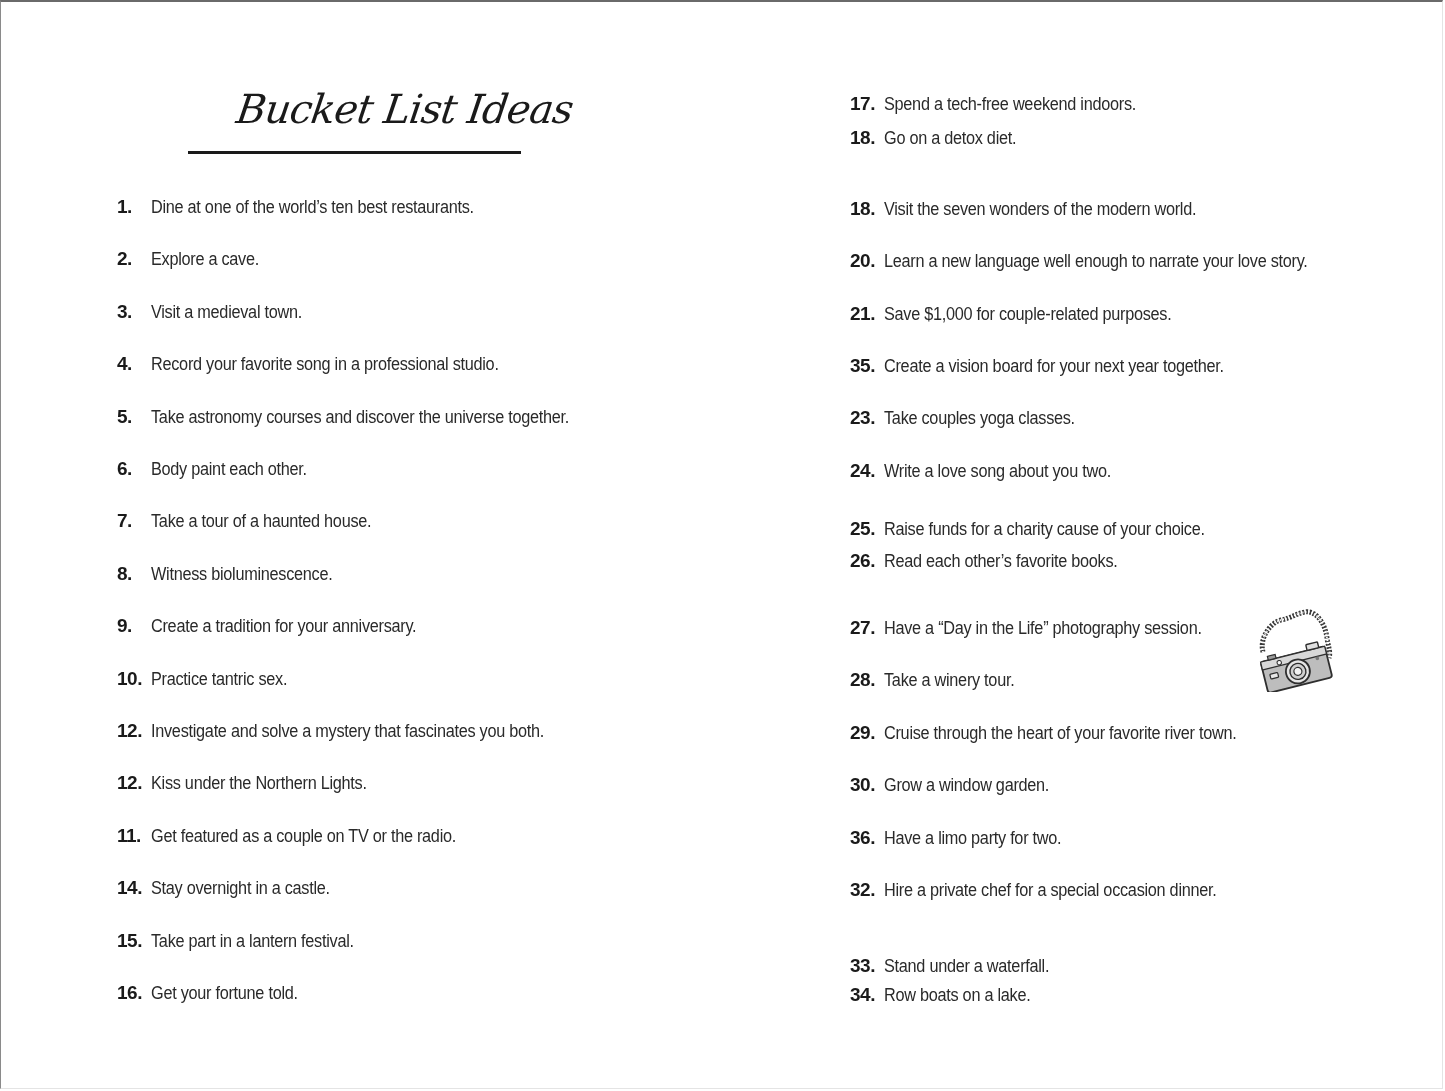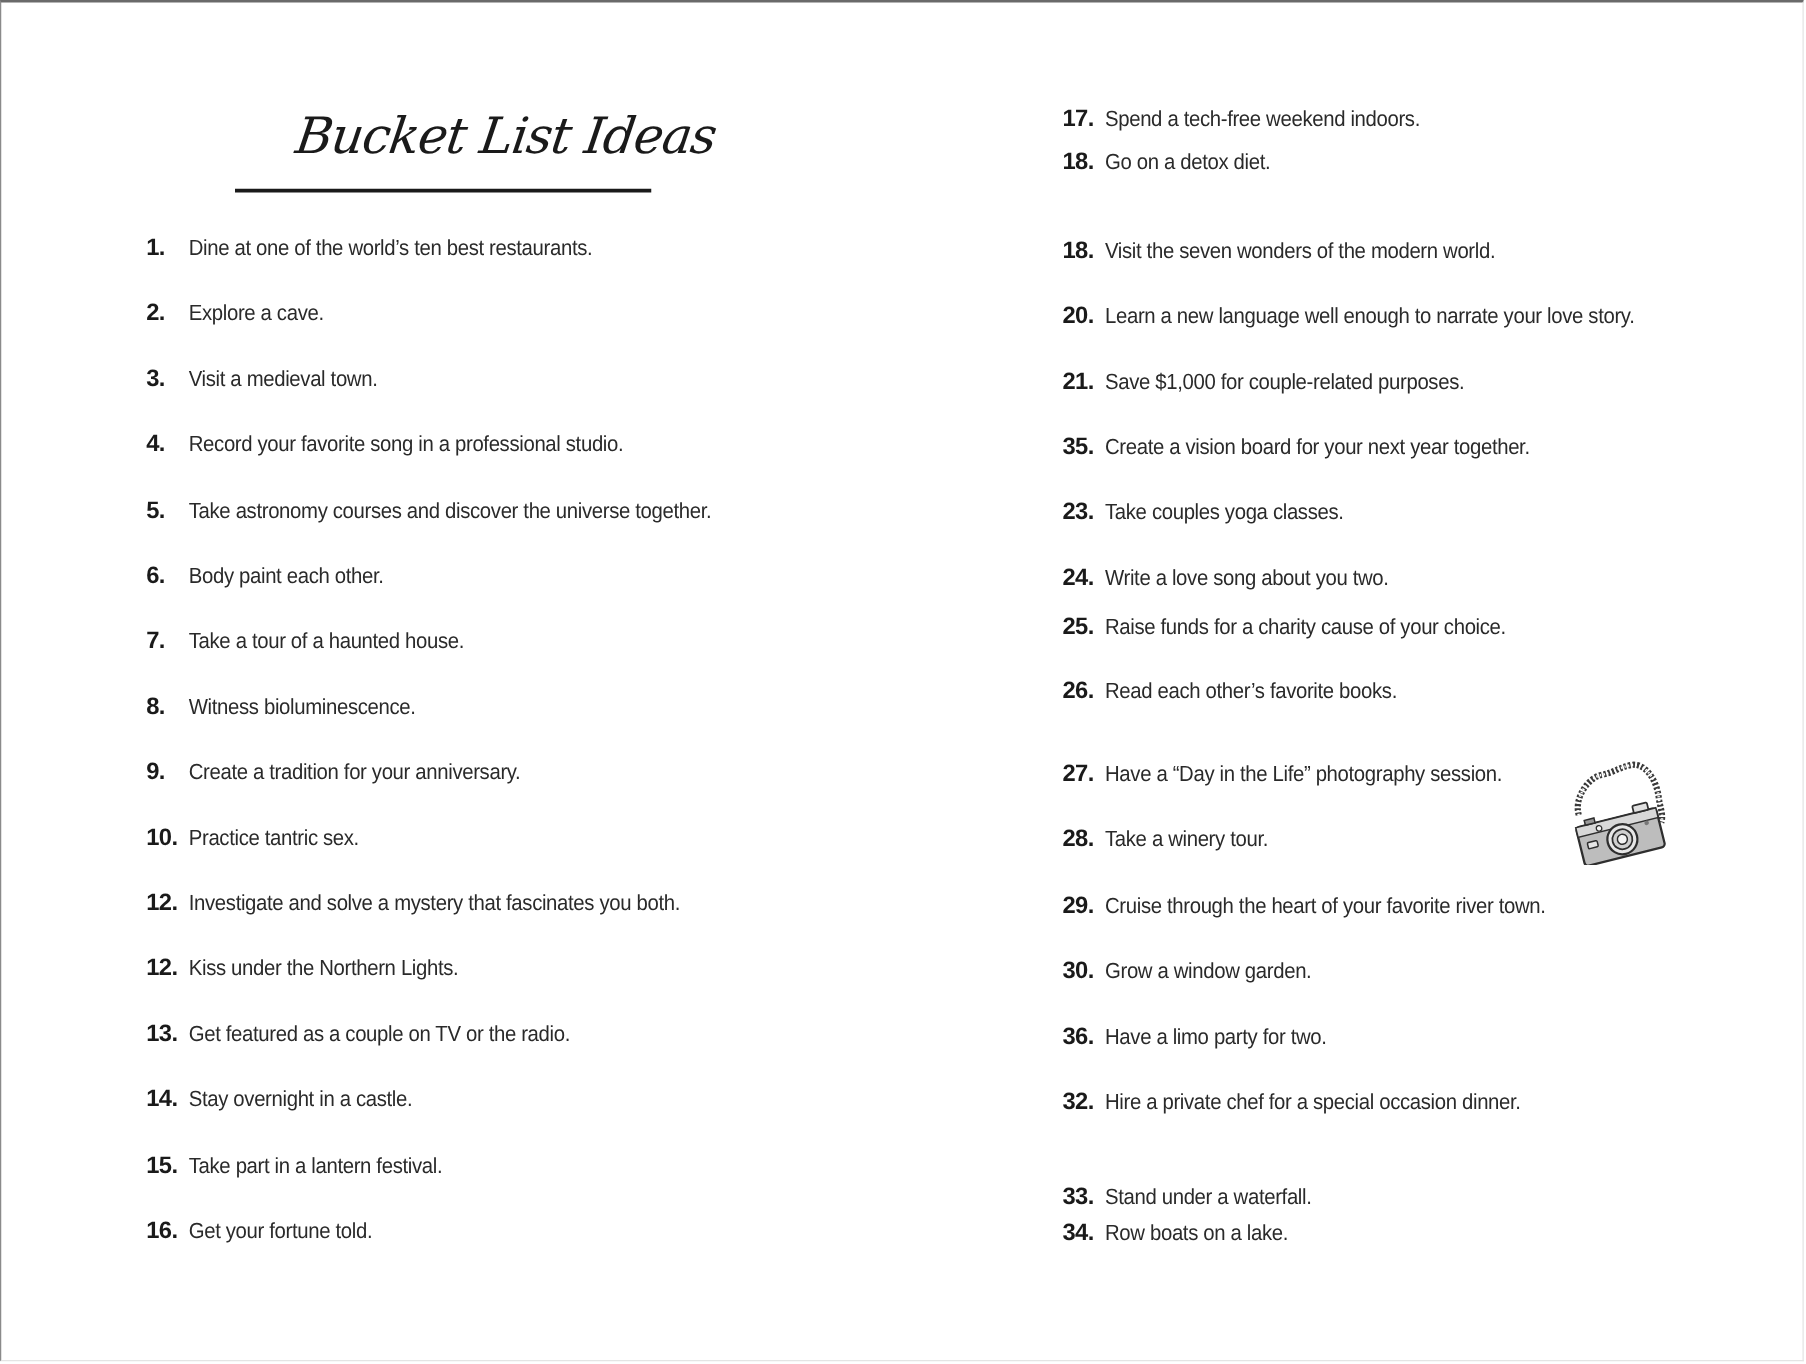--- a/index.html
+++ b/index.html
@@ -3,21 +3,21 @@
 <meta charset="utf-8">
 <style>
   html, body { margin: 0; padding: 0; background: #ffffff; }
   body { width: 1445px; height: 1091px; position: relative; overflow: hidden; font-family: "Liberation Sans", sans-serif; }
   .page { position: absolute; left: 0; top: 0; width: 1443px; height: 1089px; border-top: 2px solid #6a6a6a; border-left: 1px solid #8a8a8a; border-right: 1px solid #e4e4e4; border-bottom: 1px solid #e4e4e4; box-sizing: border-box; background: #fff; }
   .title { position: absolute; left: 236px; top: 84px; font-family: "DejaVu Serif", serif; font-style: italic; font-size: 40px; color: #1a1a1a; letter-spacing: -1px; transform: skewX(-8deg); }
   .title-rule { position: absolute; left: 187px; top: 149px; width: 333px; height: 3px; background: #1a1a1a; }
   .col { position: absolute; }
   .col-left { left: 116px; top: 186px; }
   .col-right { left: 849px; top: 83px; }
-  .item { position: absolute; left: 0; height: 30px; white-space: nowrap; display: flex; align-items: flex-start; }
+  .item { position: absolute; left: 0; height: 30px; white-space: nowrap; display: flex; align-items: flex-end; }
   .num { display: inline-block; width: 34px; font-family: "Liberation Sans", sans-serif; font-weight: bold; font-size: 19px; color: #1a1a1a; letter-spacing: -0.5px; }
   .text { font-family: "Liberation Sans", sans-serif; font-size: 17.5px; color: #2a2a2a; letter-spacing: -0.3px; transform: scaleX(0.93); transform-origin: left; display: inline-block; }
   .camera { position: absolute; left: 1250px; top: 606px; width: 84px; height: 84px; }
 </style>
 </head>
 <body>
 
 <div class="page">
   <div class="title">Bucket List Ideas</div>
   <div class="title-rule"></div>
@@ -65,21 +65,21 @@
       </div>
     <div class="item" style="top:524px">
         <span class="num">12.</span>
         <span class="text">Investigate and solve a mystery that fascinates you both.</span>
       </div>
     <div class="item" style="top:576.4px">
         <span class="num">12.</span>
         <span class="text">Kiss under the Northern Lights.</span>
       </div>
     <div class="item" style="top:628.8px">
-        <span class="num">13.</span>
+        <span class="num">11.</span>
         <span class="text">Get featured as a couple on TV or the radio.</span>
       </div>
     <div class="item" style="top:681.2px">
         <span class="num">14.</span>
         <span class="text">Stay overnight in a castle.</span>
       </div>
     <div class="item" style="top:733.6px">
         <span class="num">15.</span>
         <span class="text">Take part in a lantern festival.</span>
       </div>
@@ -115,21 +115,21 @@
         <span class="text">Create a vision board for your next year together.</span>
       </div>
     <div class="item" style="top:314.4px">
         <span class="num">23.</span>
         <span class="text">Take couples yoga classes.</span>
       </div>
     <div class="item" style="top:366.8px">
         <span class="num">24.</span>
         <span class="text">Write a love song about you two.</span>
       </div>
-    <div class="item" style="top:406px">
+    <div class="item" style="top:425px">
         <span class="num">25.</span>
         <span class="text">Raise funds for a charity cause of your choice.</span>
       </div>
     <div class="item" style="top:457px">
         <span class="num">26.</span>
         <span class="text">Read each other’s favorite books.</span>
       </div>
     <div class="item" style="top:524px">
         <span class="num">27.</span>
         <span class="text">Have a “Day in the Life” photography session.</span>

